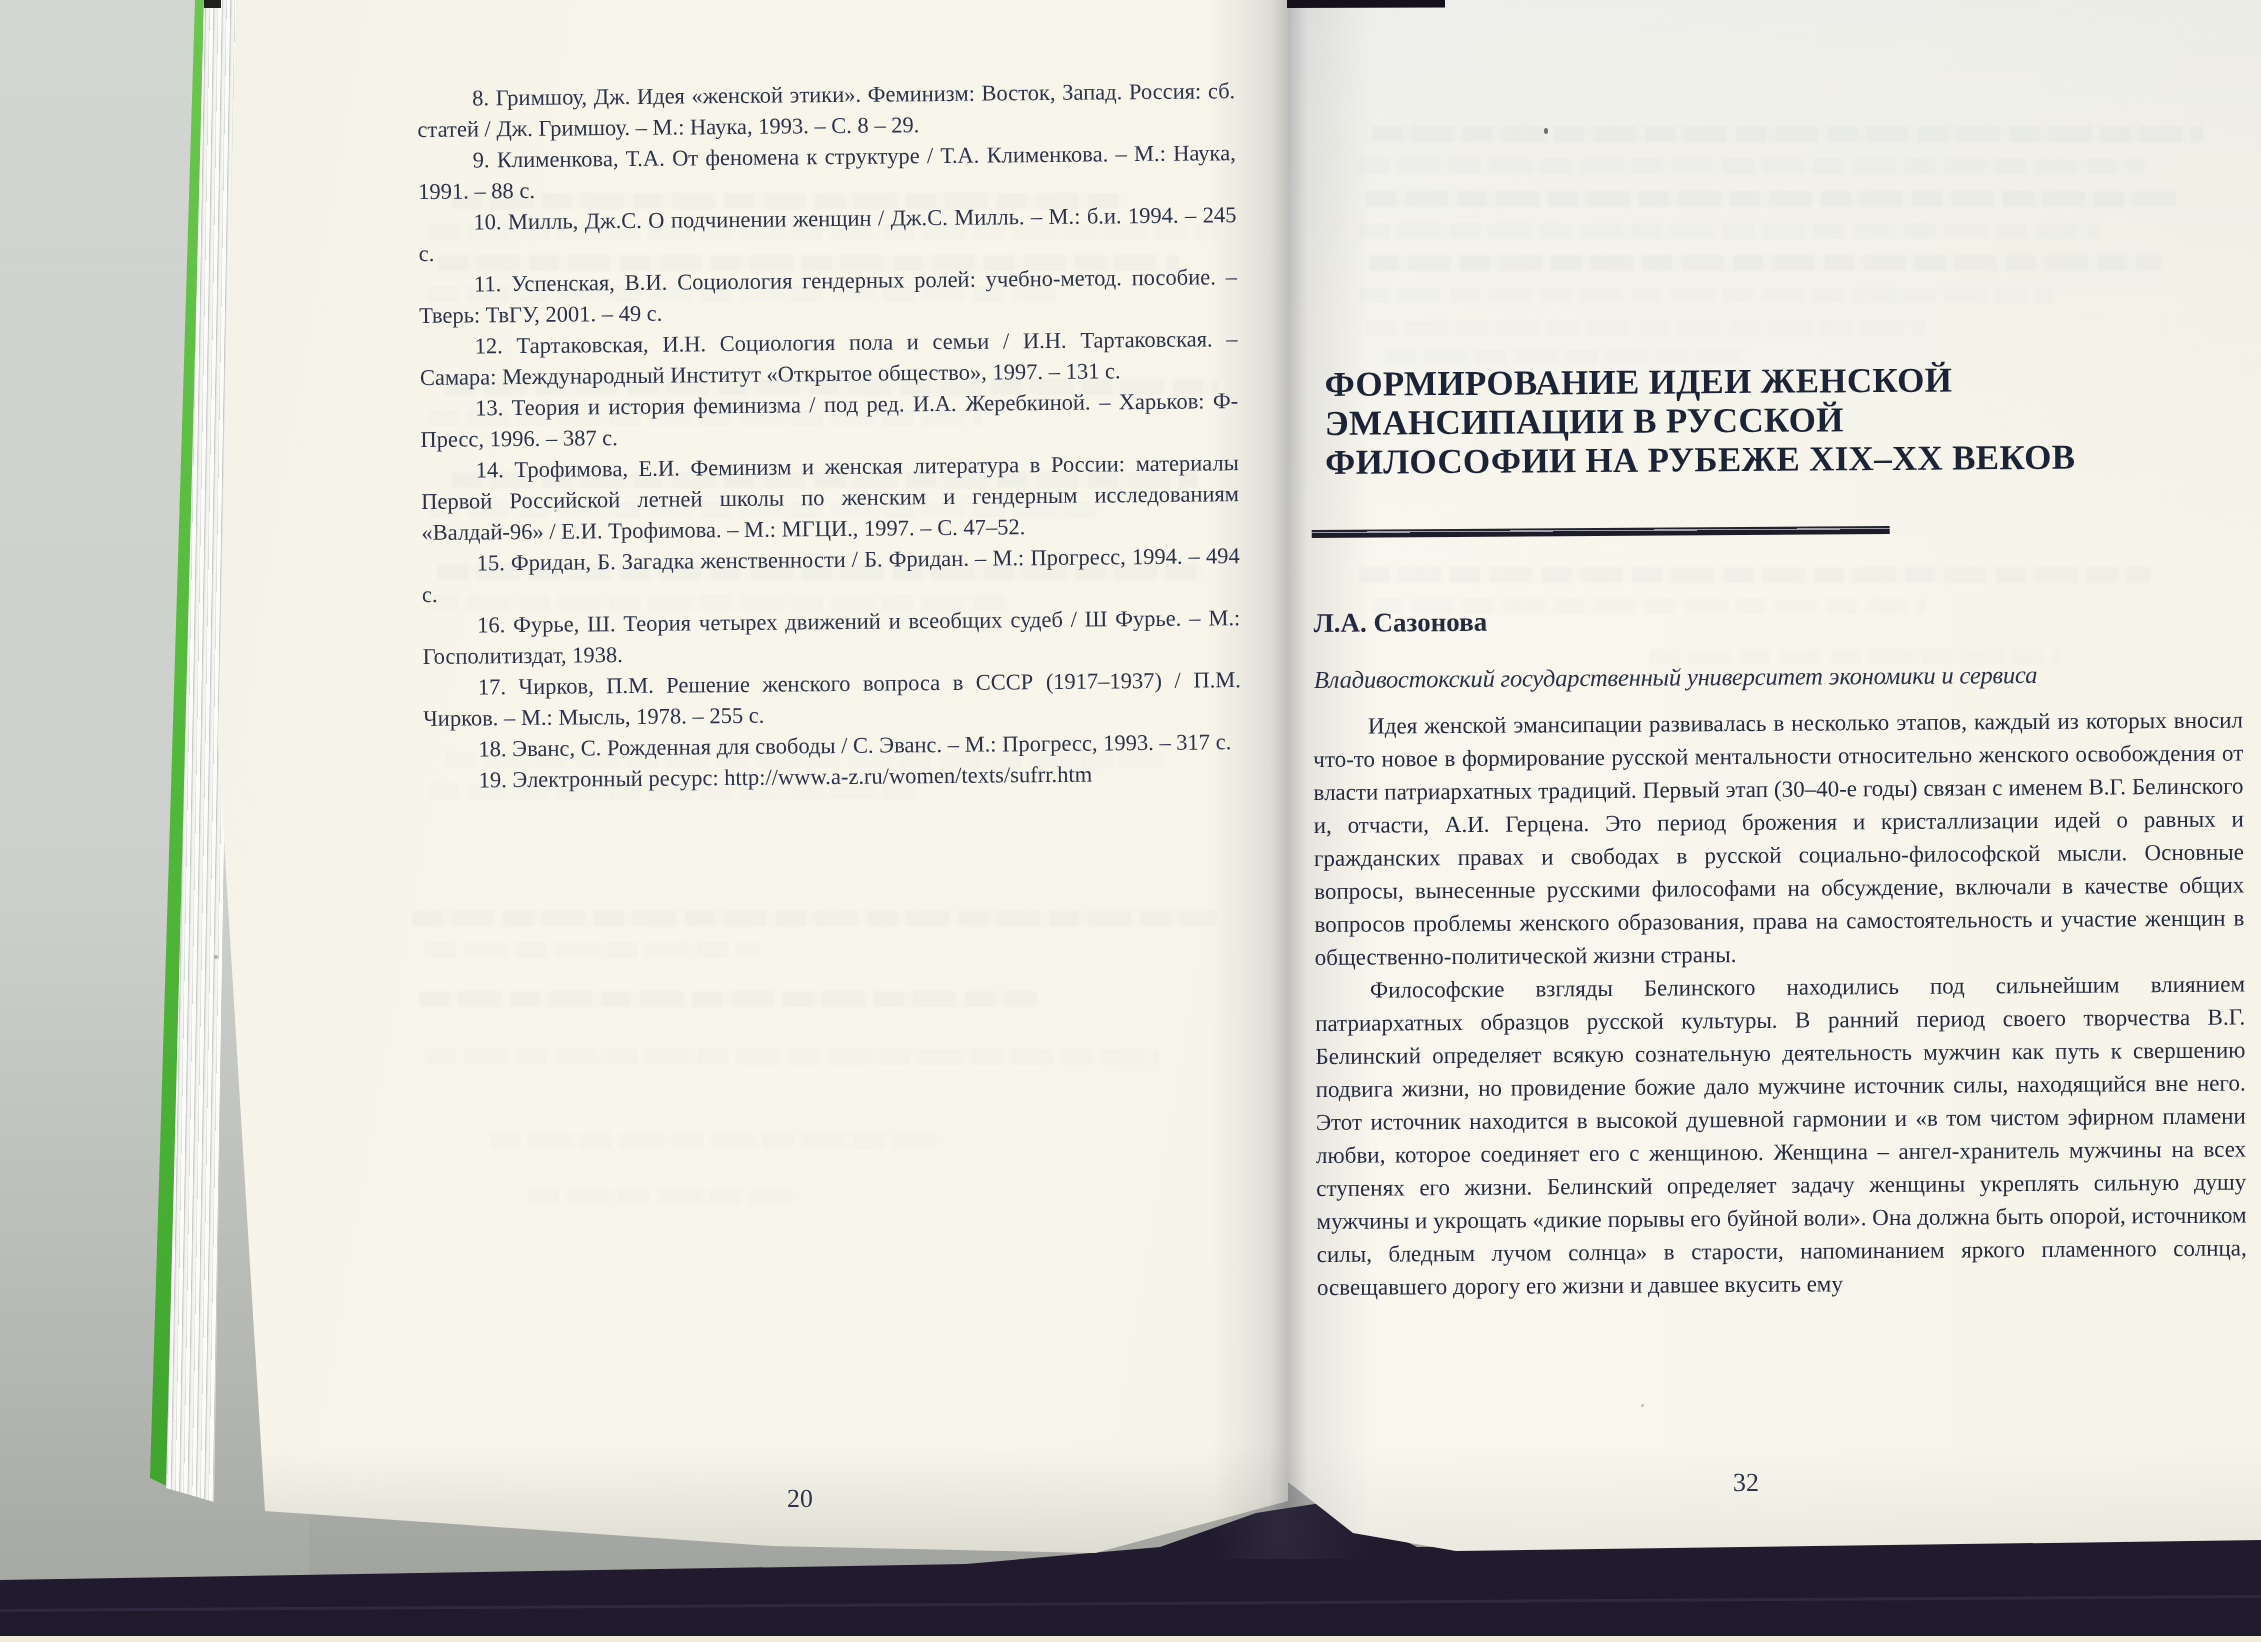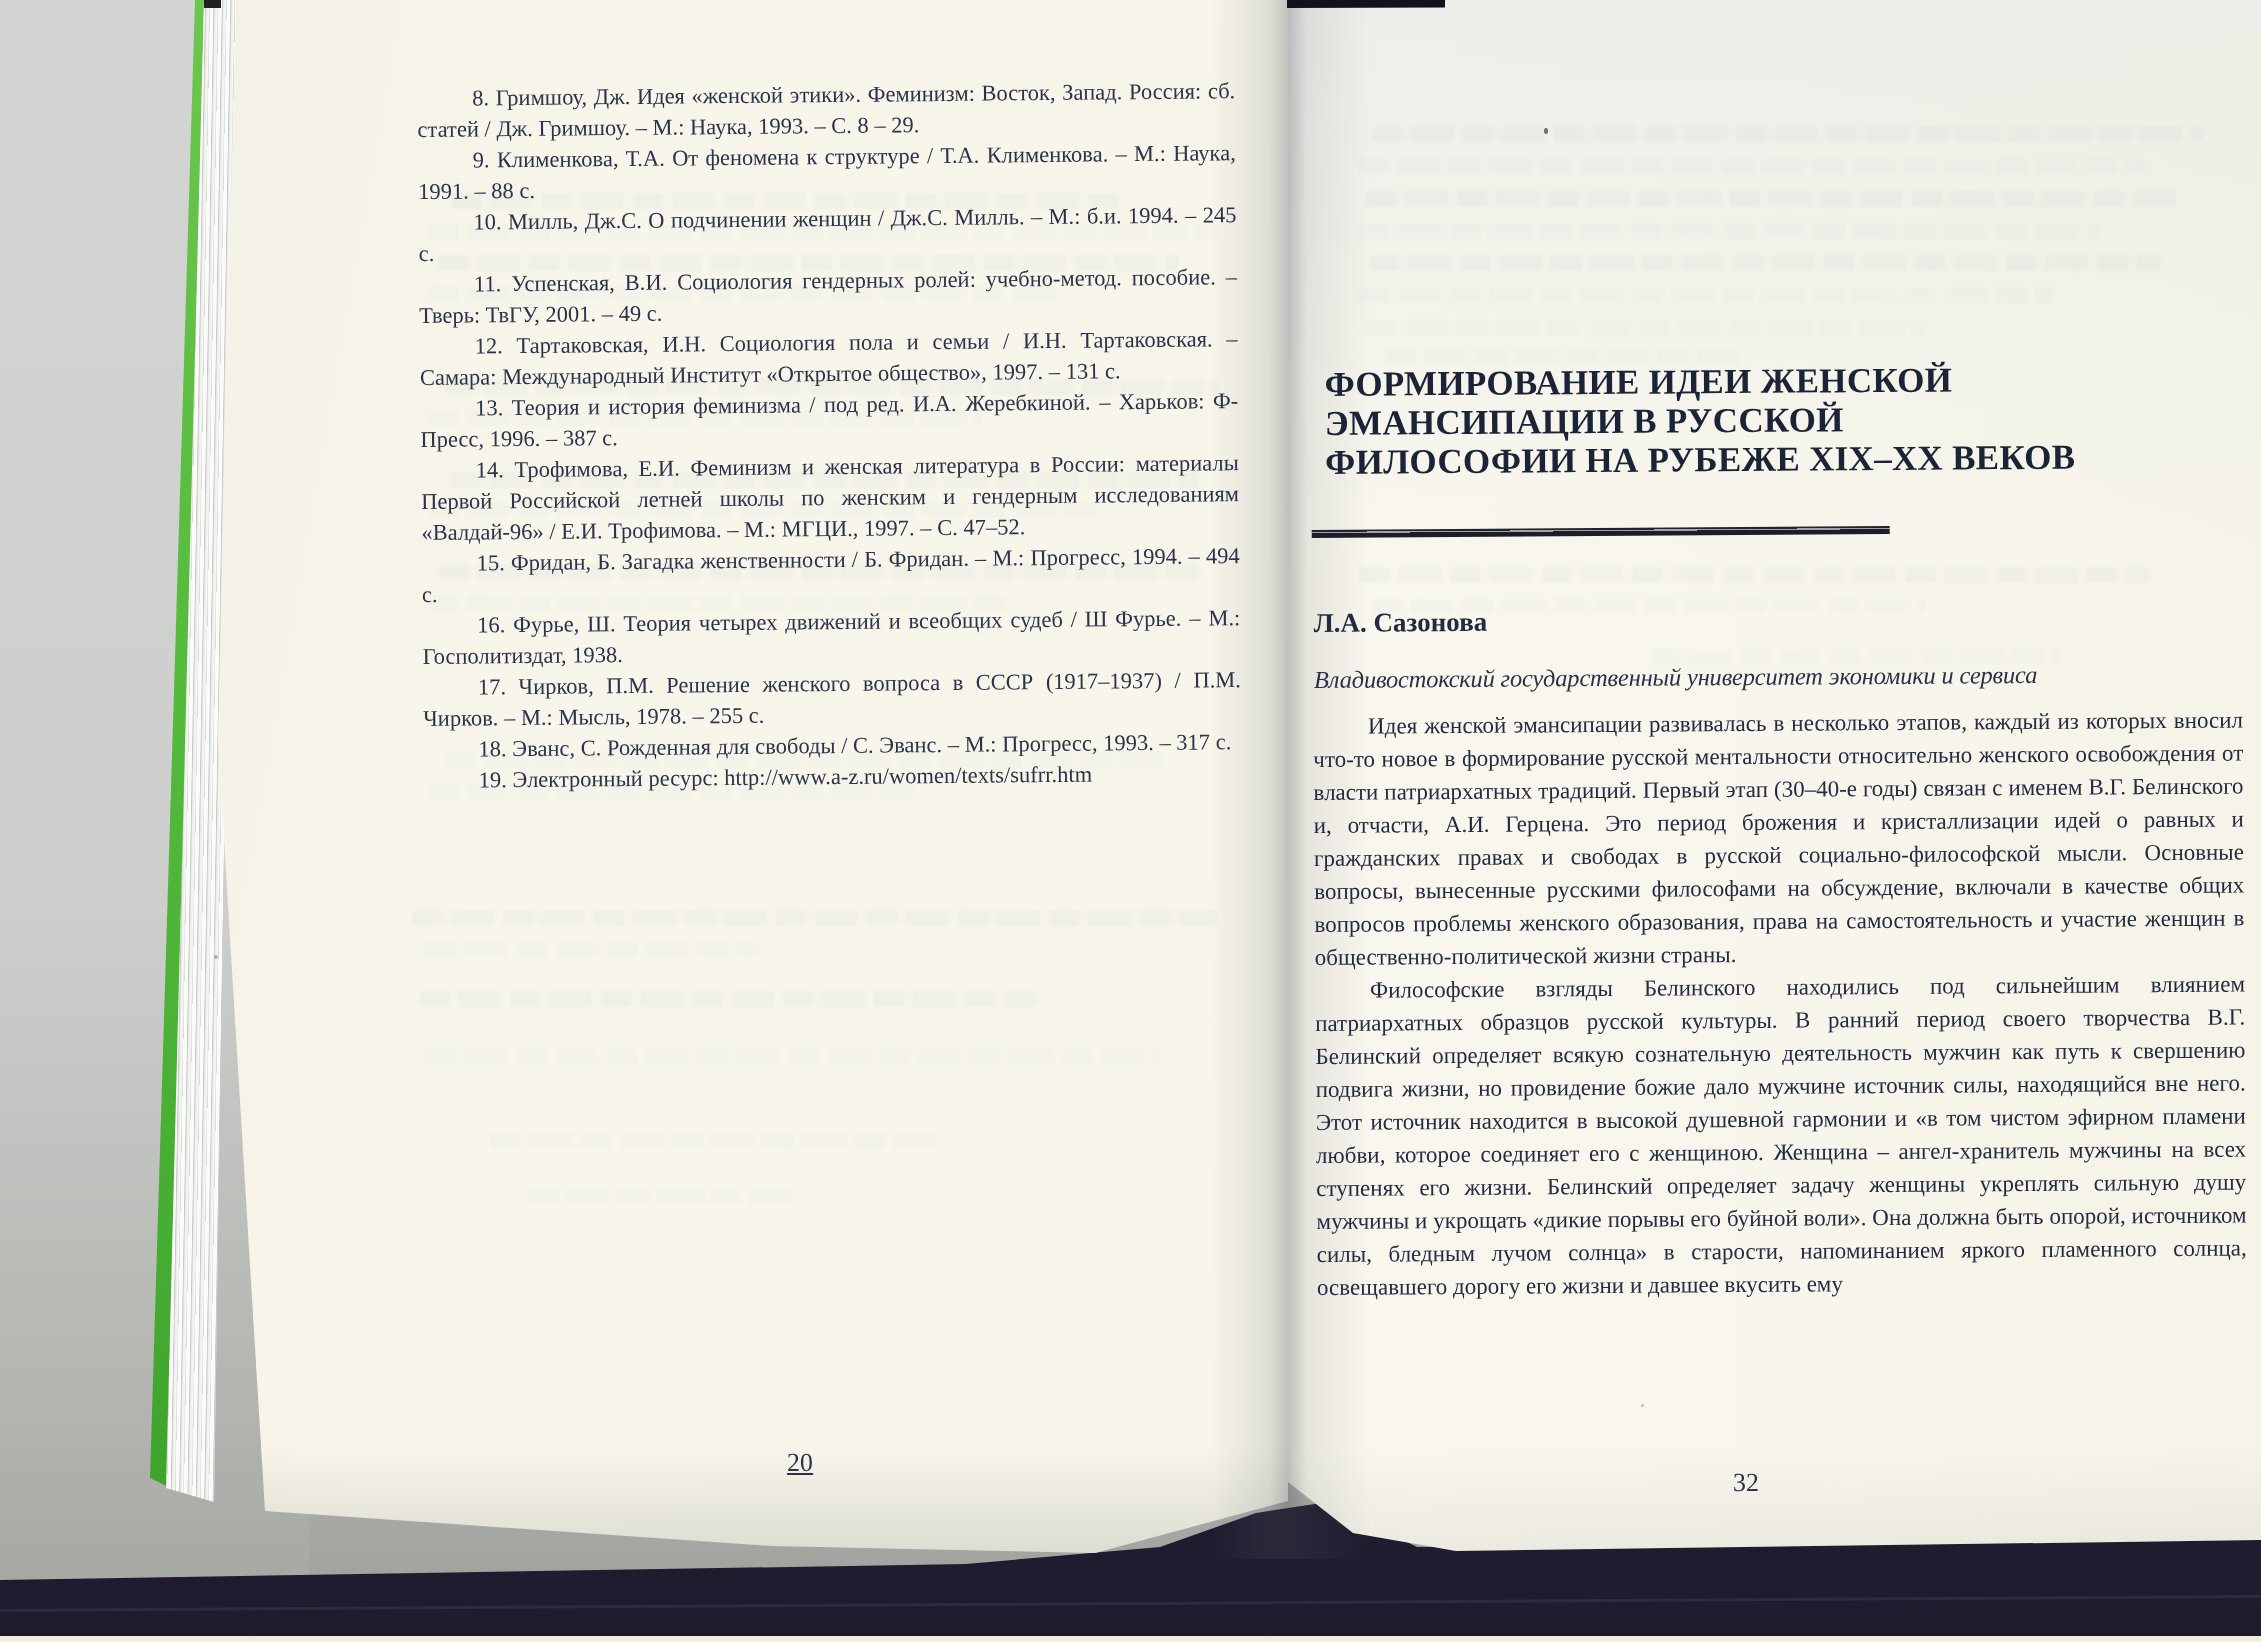--- a/index.html
+++ b/index.html
@@ -112,21 +112,21 @@
   #article-body{
     position:absolute;left:0px;top:710px;width:930px;
   }
   .body-par{
     margin:0;font-size:23px;line-height:33px;color:#242b40;
     text-align:justify;text-indent:55px;
   }
   .page-num{
     position:absolute;font-size:26px;color:#2b3249;
   }
-  #page-num-left{left:787px;top:1448px;transform:rotate(-0.5deg);text-decoration:underline;}
+  #page-num-left{left:787px;top:1484px;transform:rotate(-0.5deg);}
   #page-num-right{left:1733px;top:1468px;transform:rotate(-0.4deg);}
 
   
   .ghost{
     position:absolute;height:15.5px;border-radius:3.9px;
     background:repeating-linear-gradient(90deg,
       rgba(122,140,166,0.55) 0px,rgba(122,140,166,0.55) 30px,
       rgba(122,140,166,0.12) 30px,rgba(122,140,166,0.12) 39px,
       rgba(122,140,166,0.45) 39px,rgba(122,140,166,0.45) 82px,
       rgba(122,140,166,0.10) 82px,rgba(122,140,166,0.10) 91px);

